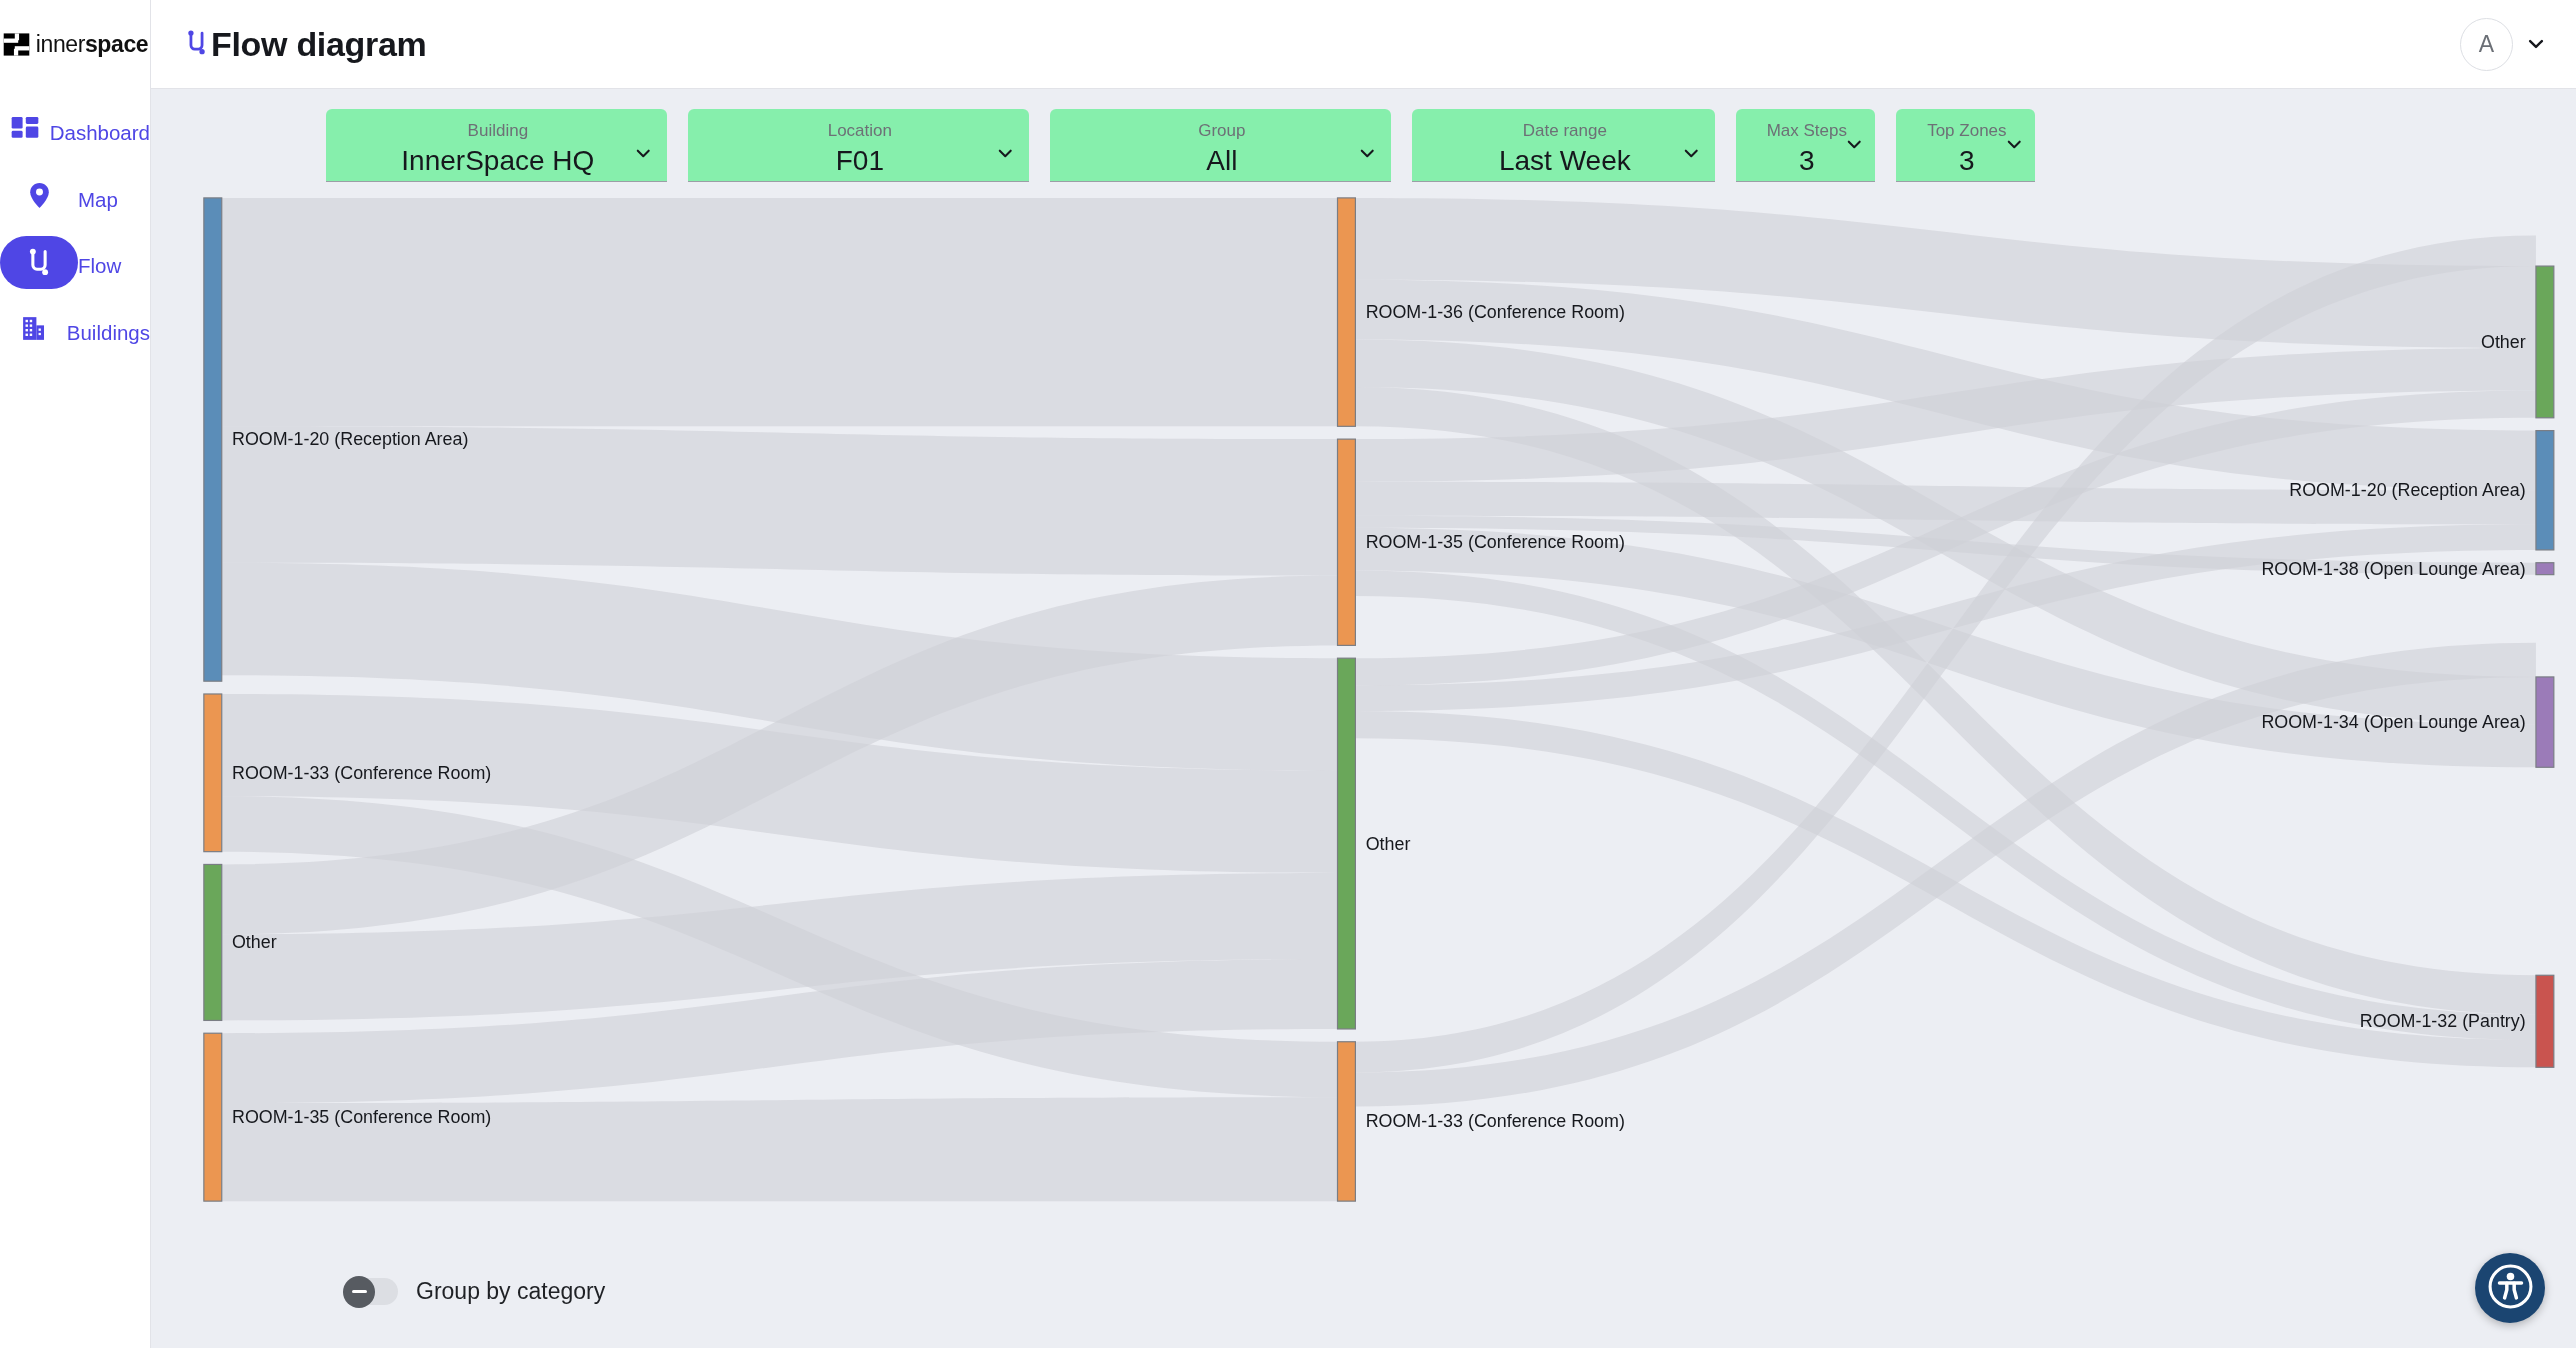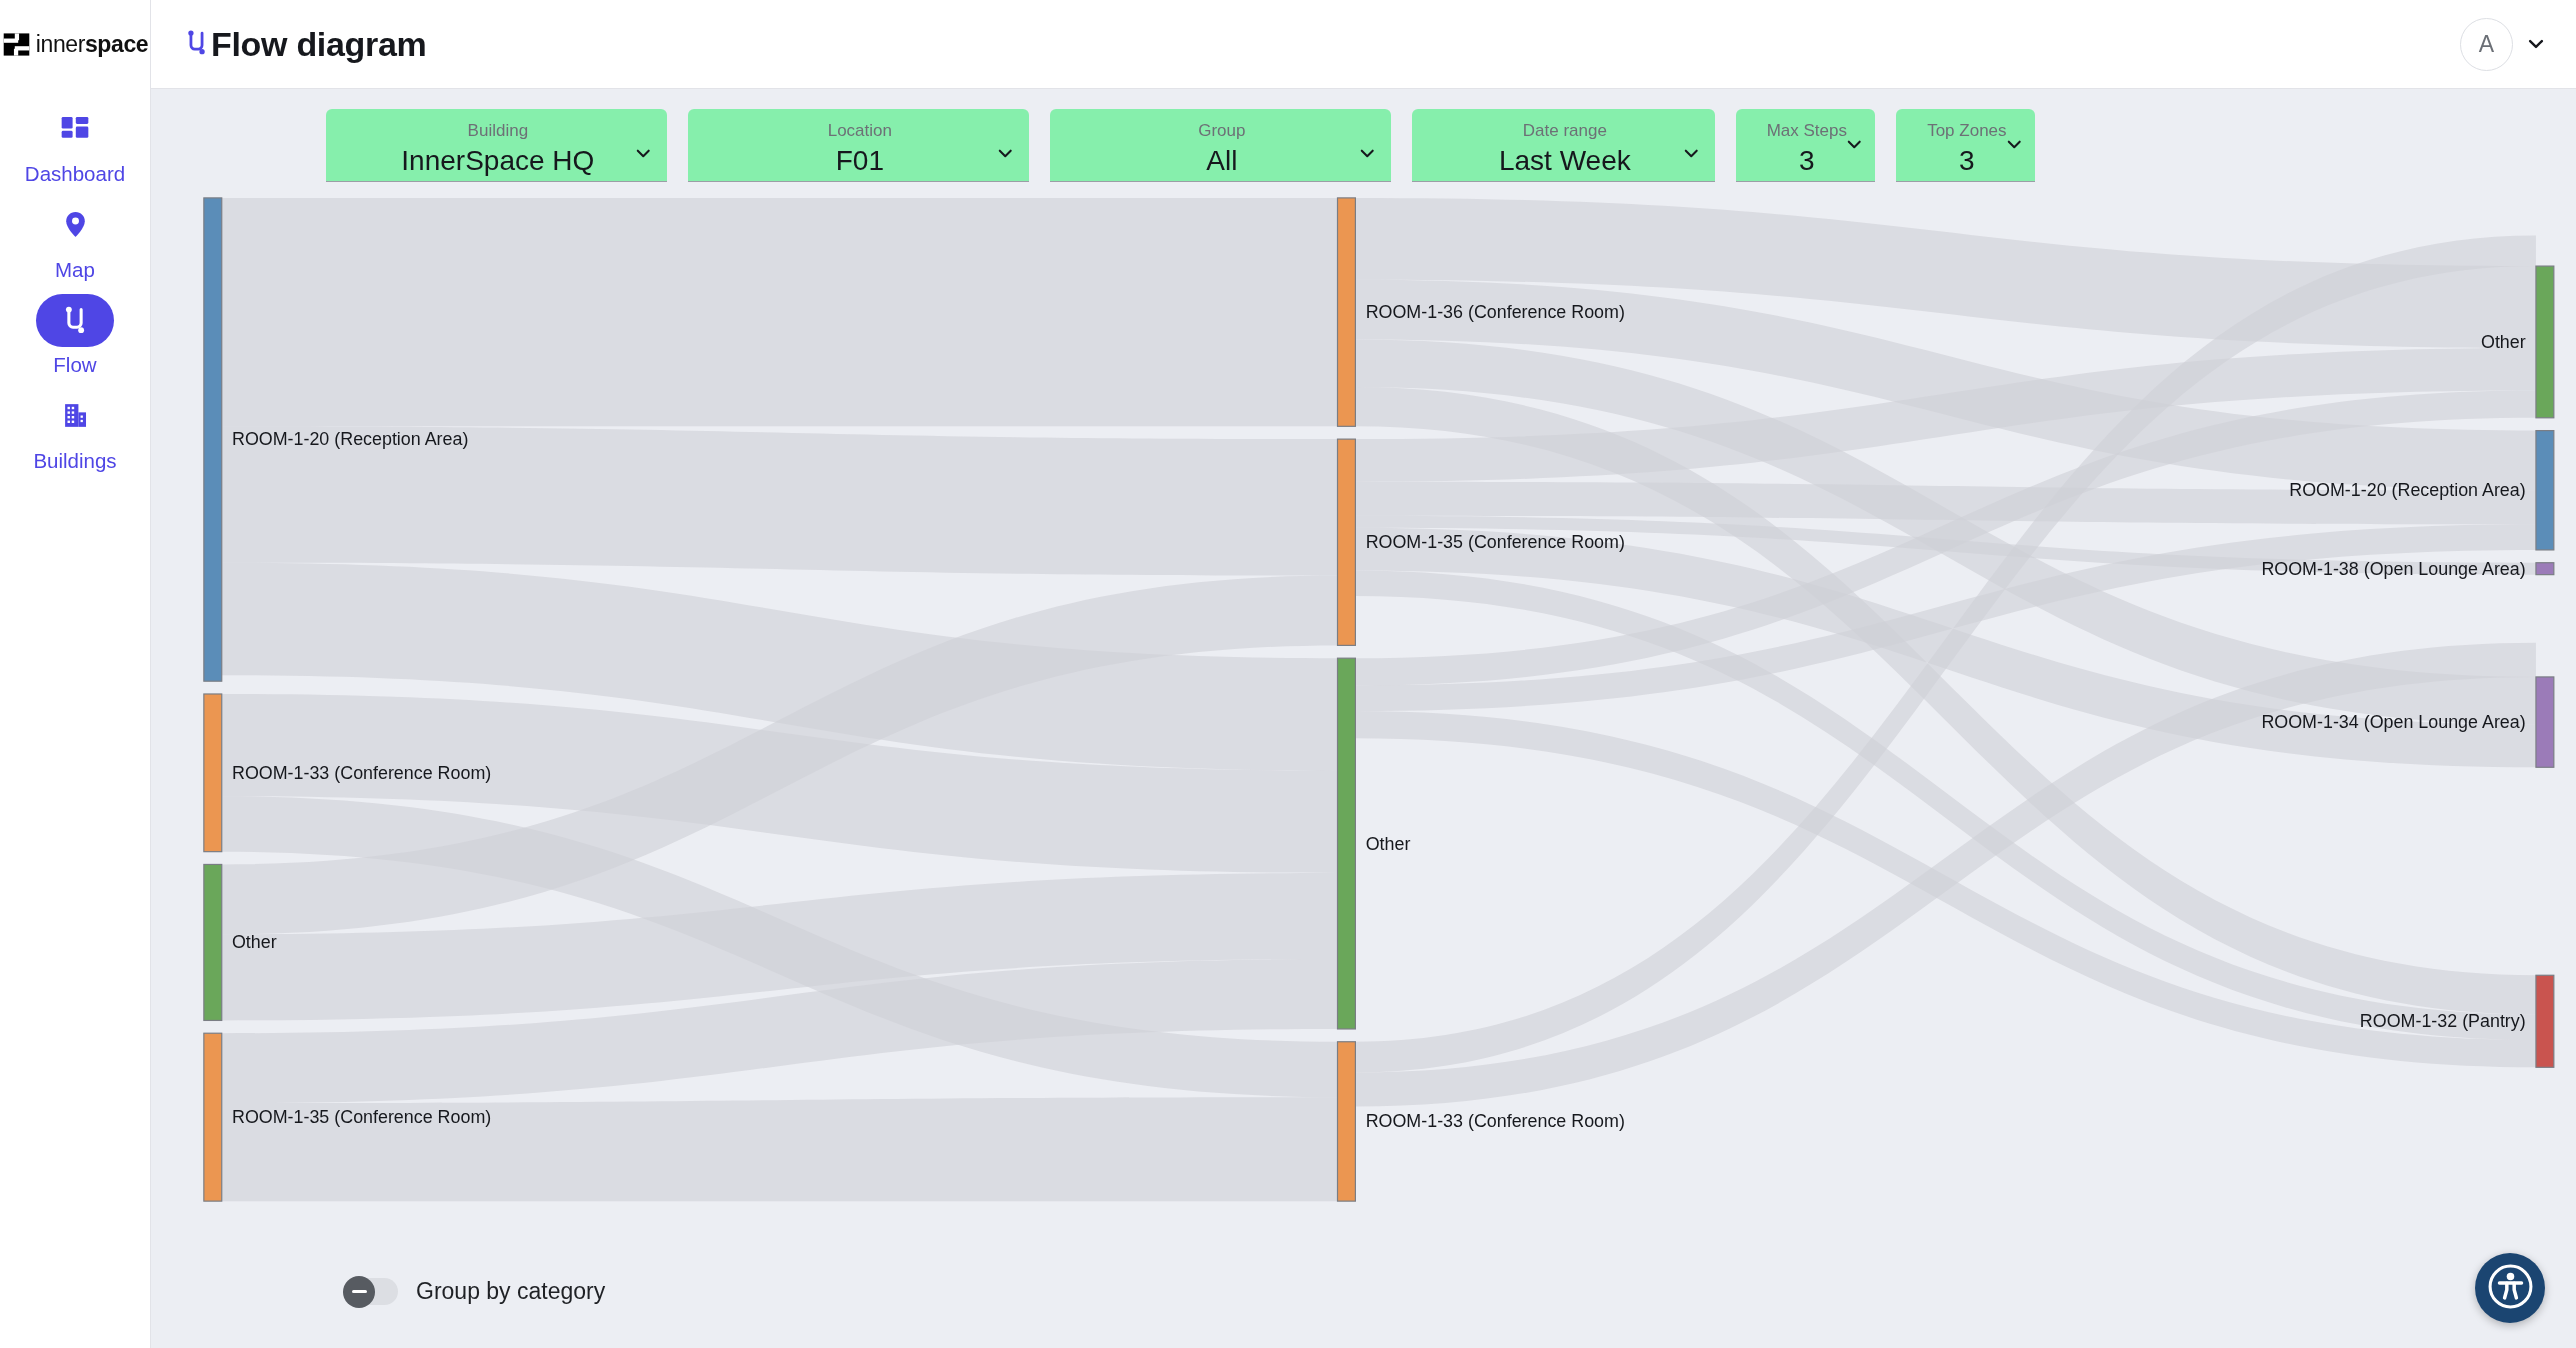--- a/index.html
+++ b/index.html
@@ -24,21 +24,21 @@
     display: flex; align-items: center; justify-content: center;
   }
   .logo { display: flex; align-items: center; gap: 5px; }
   .logo-mark { width: 29px; height: 29px; position: relative; }
   .logo-text { font-size: 23px; letter-spacing: -0.4px; color: #111; }
   .logo-text .lt-thin { font-weight: 300; }
   .logo-text .lt-bold { font-weight: 700; }
 
   .nav { margin-top: 13.6px; width: 100%; display: flex; flex-direction: column; align-items: center; }
   .nav-item {
-    width: 100%; display: flex; flex-direction: column;
+    width: 100%; display: flex; flex-direction: row;
     align-items: center; cursor: pointer; margin-bottom: 13.6px;
   }
   .nav-icon-box {
     width: 78px; height: 53px;
     display: flex; align-items: center; justify-content: center;
     border-radius: 26.4px;
   }
   .nav-item.active .nav-icon-box { background: #4f46e5; }
   .nav-label {
     font-size: 20.5px; color: #4f46e5; margin-top: 8.5px;

